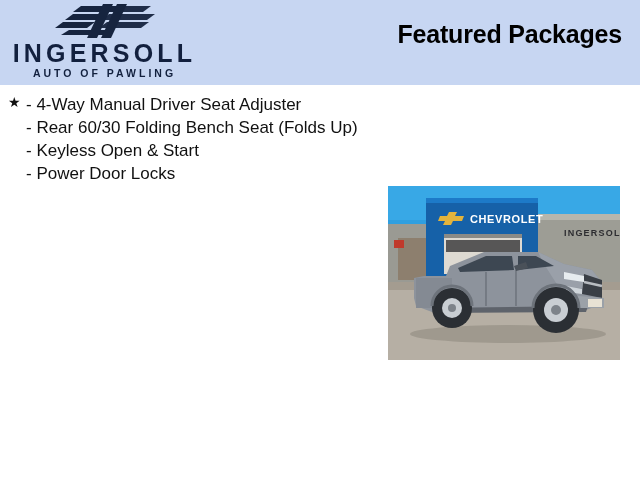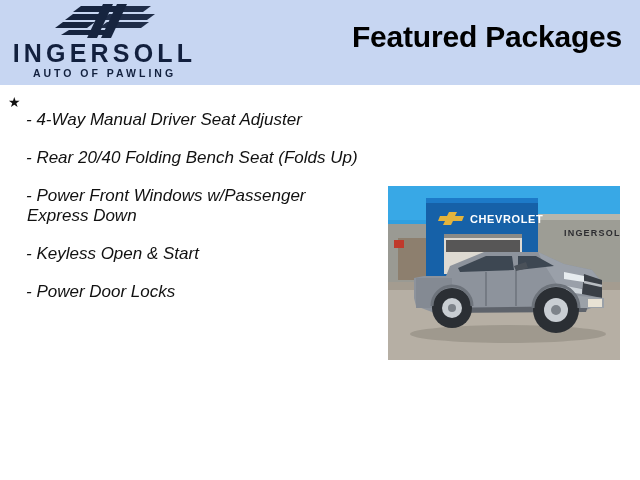--- a/index.html
+++ b/index.html
@@ -55,21 +55,21 @@
     letter-spacing: 3.0px;
     line-height: 13px;
     padding-left: 4px;
   }
 
   #page-title {
     position: absolute;
     right: 18px;
     top: 20px;
     color: #000000;
-    font-size: 30px;
+    font-size: 25px;
     font-weight: bold;
     letter-spacing: -0.2px;
     white-space: nowrap;
   }
 
   
   #features {
     position: absolute;
     left: 0;
     top: 85px;
@@ -85,26 +85,25 @@
   .feature-head .star-bullet {
     position: absolute;
     left: 8px;
     top: 7px;
     font-size: 14px;
     line-height: 21px;
     color: #111111;
   }
   .feature-item {
     padding: 0 6px 0 27px;
-    margin-top: 18px;
+    margin-top: 3px;
     font-size: 17px;
     color: #111111;
     line-height: 20px;
     text-indent: -1px;
-    font-style: italic;
   }
 
   
   #vehicle-photo {
     position: absolute;
     left: 388px;
     top: 186px;
     width: 232px;
     height: 174px;
     overflow: hidden;
@@ -146,22 +145,21 @@
   <div id="page-title">Featured Packages</div>
 </div>
 
 <div id="features">
 
   <div class="feature-head">
     <span class="star-bullet">★</span>
   </div>
 
   <div class="feature-item">- 4-Way Manual Driver Seat Adjuster</div>
-  <div class="feature-item">- Rear 20/40 Folding Bench Seat (Folds Up)</div>
-  <div class="feature-item">- Power Front Windows w/Passenger Express Down</div>
+  <div class="feature-item">- Rear 60/30 Folding Bench Seat (Folds Up)</div>
   <div class="feature-item">- Keyless Open &amp; Start</div>
   <div class="feature-item">- Power Door Locks</div>
 </div>
 
 <div id="vehicle-photo">
   <svg width="232" height="174" viewBox="0 0 232 174" xmlns="http://www.w3.org/2000/svg">
 
     <rect x="0" y="0" width="232" height="104" fill="#2f9fe0"></rect>
     <rect x="0" y="0" width="232" height="34" fill="#38a8e6"></rect>
 

